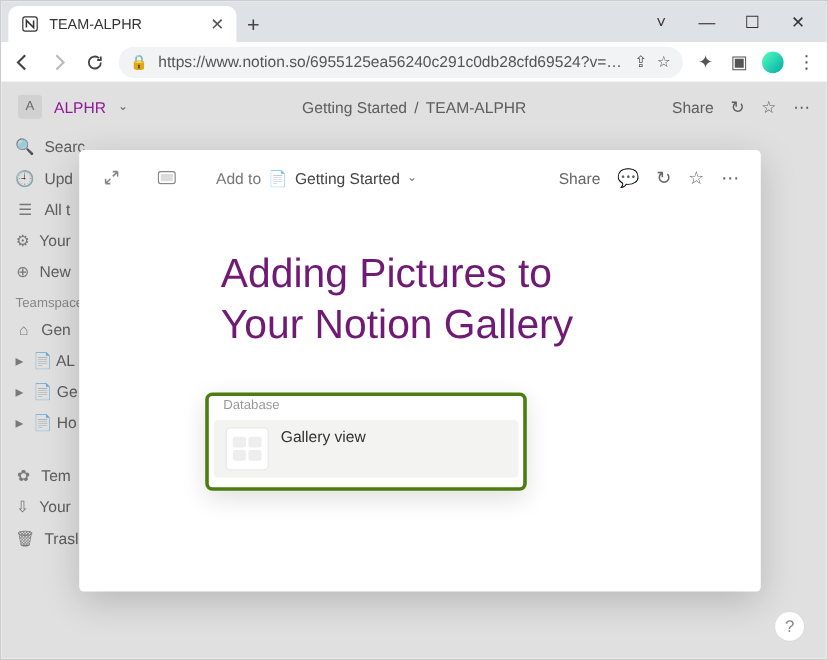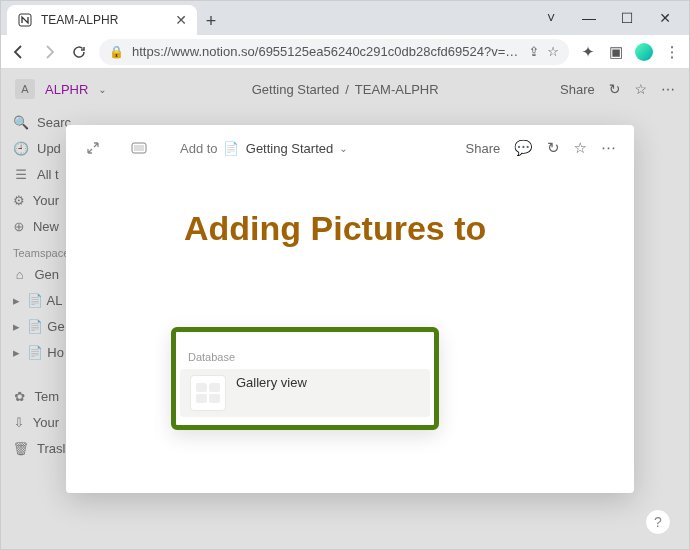--- a/index.html
+++ b/index.html
@@ -47,25 +47,25 @@
   
   .modal { position:absolute; top:124px; left:65px; right:55px; bottom:56px; background:#fff; border-radius:4px; box-shadow: 0 8px 30px rgba(0,0,0,0.18); padding: 14px 18px; }
   .modal-top { display:flex; align-items:center; gap:28px; color:#777; font-size:13px;}
   .modal-top .mt-icon { width:18px; height:18px; display:flex;align-items:center;justify-content:center; color:#888;}
   .addto { display:flex; align-items:center; gap:6px; margin-left:4px;}
   .page-ic { color:#555; }
   .modal-right { margin-left:auto; display:flex; align-items:center; gap:14px; color:#666;}
   .modal-right span { font-size:15px;}
 
   .content { padding: 50px 90px 0 100px; }
-  .page-title { font-size: 34px; font-weight: 700; color:#a16207; line-height:1.25; }
+  .page-title { font-size: 34px; font-weight: 400; color:#701a75; line-height:1.25; }
   .slash-input { margin-top: 14px; display:inline-block; padding: 2px 6px 2px 4px; border: 3px solid #e11; color:#777; font-size:16px; position:relative;}
   .caret { display:inline-block; width:1px; height:18px; background:#333; vertical-align:middle; margin-left:1px;}
 
-  .popup { position:absolute; top:326px; left:170px; width:268px; background:#fff; border:5px solid #4d7c0f; border-radius:6px; box-shadow: 0 6px 20px rgba(0,0,0,0.12); padding: 17px 0 8px;}
+  .popup { position:absolute; top:326px; left:170px; width:268px; background:#fff; border:3px solid #4d7c0f; border-radius:6px; box-shadow: 0 6px 20px rgba(0,0,0,0.12); padding: 0 0 8px;}
   .popup-section { font-size:11px; color:#9a9a9a; padding: 2px 12px 6px; }
   .popup-item { display:flex; gap:10px; padding: 6px 10px; background:#f3f3f2; margin: 0 4px; border-radius:4px;}
   .item-icon { width:36px; height:36px; background:#fff; border:1px solid #e8e8e8; border-radius:4px; display:flex;align-items:center;justify-content:center;}
   .item-icon-inner { width:24px; height:20px; display:grid; grid-template-columns:1fr 1fr; grid-template-rows:1fr 1fr; gap:2px;}
   .item-icon-inner div { background:#eee; border-radius:2px;}
   .item-text { display:flex; flex-direction:row; justify-content:center;}
   .item-title { font-size:13px; color:#333;}
   .item-sub { font-size:11px; color:#9a9a9a;}
 
   .help-btn { position:absolute; right:18px; bottom:14px; width:26px; height:26px; border:1px solid #ddd; border-radius:50%; display:flex;align-items:center;justify-content:center; color:#888; font-size:14px; background:#fff;}
@@ -224,20 +224,21 @@
       <span>💬</span>
       <span>↻</span>
       <span>☆</span>
       <span>⋯</span>
     </div>
   </div>
 
   <div class="content">
     <h1 class="page-title">
       <span>Adding Pictures to</span><br>
+      <span>Your Notion Gallery</span>
     </h1>
   </div>
 </div>
 
 <div class="popup">
   <div class="popup-section">Database</div>
   <div class="popup-item">
     <div class="item-icon">
       <div class="item-icon-inner">
           <div></div>

